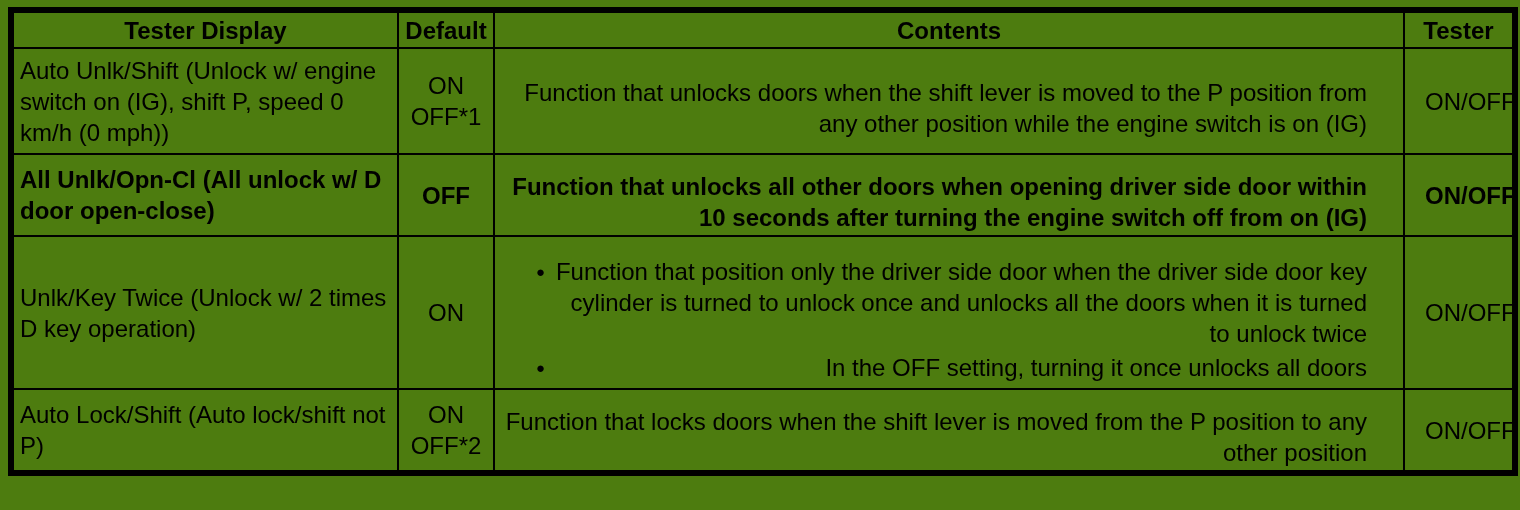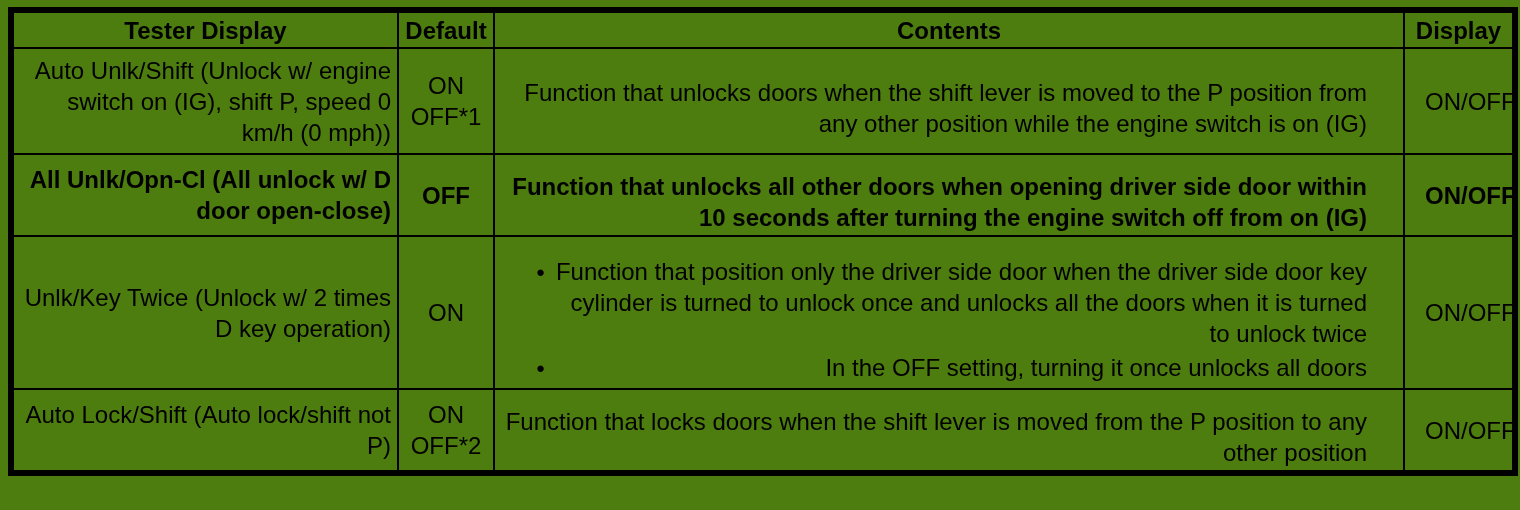--- a/index.html
+++ b/index.html
@@ -39,21 +39,21 @@
     padding: 1px 2px;
   }
   tr.header-row   { height: 38px; }
   tr.row-1 { height: 106px; }
   tr.row-2 { height: 71px; font-weight: bold; }
   tr.row-3 { height: 138px; }
   tr.row-4 { height: 71px; }
   tr.row-5 { height: 66px; }
 
   td.c-tester {
-    text-align: right;
+    text-align: left;
     padding: 2px 6px 2px 6px;
   }
   td.c-default {
     text-align: center;
     white-space: pre-line;
     padding: 2px 2px;
   }
   td.c-contents {
     text-align: right;
     padding: 16px 36px 2px 8px;
@@ -91,21 +91,21 @@
       <col style="width:387px">
       <col style="width:96px">
       <col style="width:910px">
       <col style="width:111px">
     </colgroup>
     <thead>
       <tr class="header-row">
         <th>Tester Display</th>
         <th>Default</th>
         <th>Contents</th>
-        <th>Display</th>
+        <th>Tester</th>
       </tr>
     </thead>
     <tbody>
 
       <tr class="row-1">
         <td class="c-tester">
           <span>Auto Unlk/Shift</span>
           <span>(Unlock w/ engine switch on (IG), shift P, speed 0 km/h (0 mph))</span>
         </td>
         <td class="c-default">ON

